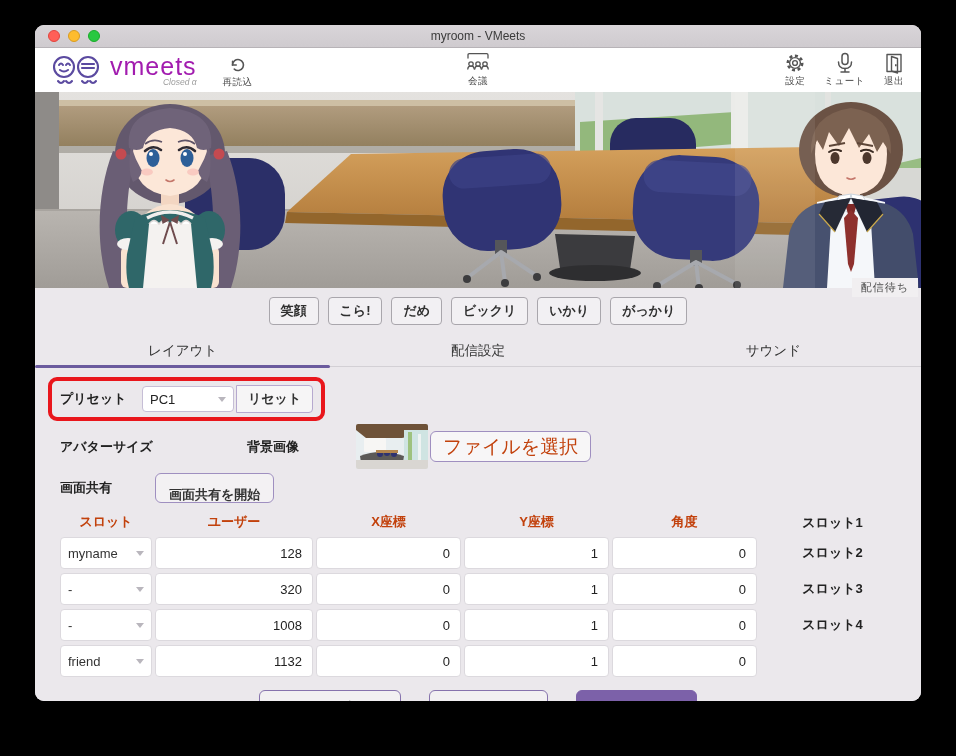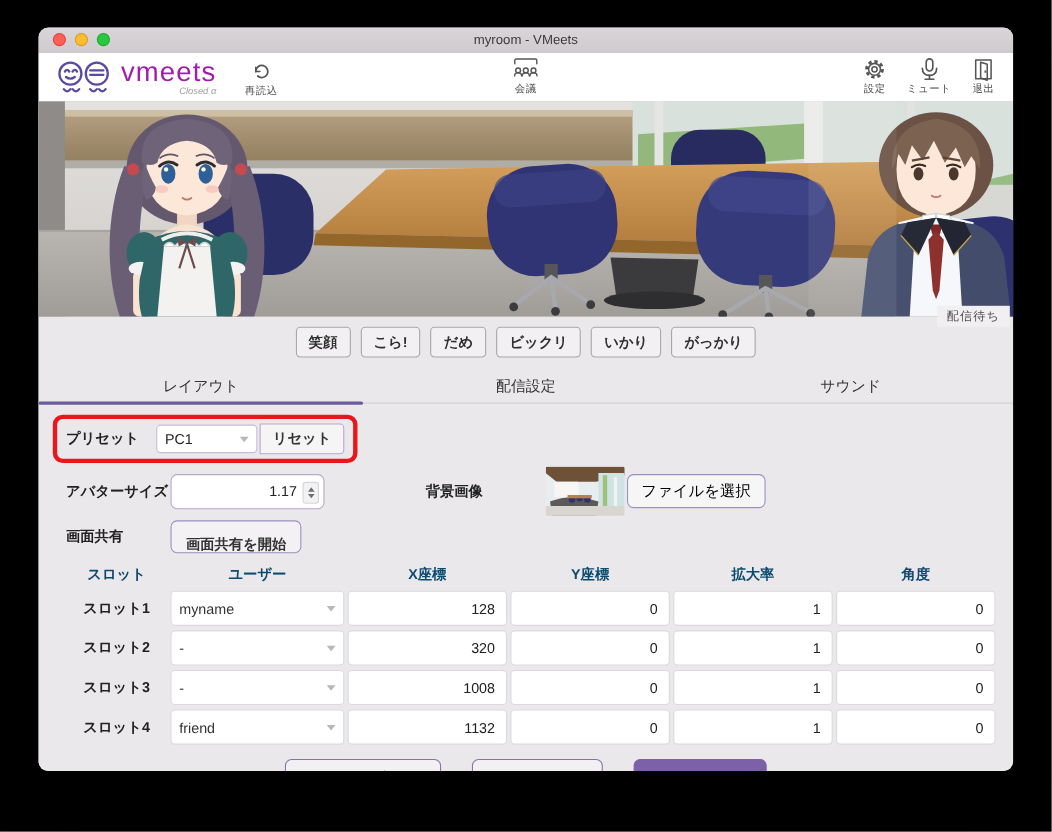--- a/index.html
+++ b/index.html
@@ -94,35 +94,35 @@
   .spinner{
     position:absolute;right:5px;top:7px;width:13px;height:18px;background:#f2f1f3;border:1px solid #d8d5da;
     border-radius:3px;display:flex;flex-direction:column;align-items:center;justify-content:center;gap:2px;cursor:pointer;
   }
   .spin-up{width:0;height:0;border-left:3.5px solid transparent;border-right:3.5px solid transparent;border-bottom:4px solid #6e6e72;}
   .spin-down{width:0;height:0;border-left:3.5px solid transparent;border-right:3.5px solid transparent;border-top:4px solid #6e6e72;}
   .bg-group{display:flex;align-items:center;margin-left:92px;}
   .thumb{width:72px;height:45px;border-radius:2px;overflow:hidden;margin-left:14px;flex:none;}
   .file-btn{
     background:rgba(255,255,255,.6);border:1px solid #9f8fc0;border-radius:6px;height:31px;
-    font-size:14px;color:#000000;padding:0 12px;margin-left:2px;cursor:pointer;font-family:inherit;
+    font-size:19px;color:#c2410c;padding:0 12px;margin-left:2px;cursor:pointer;font-family:inherit;
   }
   
   .share-row{margin-top:4px;}
   .share-row .flabel{width:95px;}
   .share-btn{
     background:rgba(255,255,255,.4);border:1px solid #9f8fc0;border-radius:6px;height:30px;
     font-size:13px;font-weight:bold;color:#333;padding:12px 13px;cursor:pointer;font-family:inherit;
   }
   
   .slot-grid{
     display:grid;grid-template-columns:92px 158px 145px 145px 145px 145px;
     gap:4px 3px;align-items:center;margin-top:10px;
   }
-  .ghead{font-size:13px;font-weight:bold;color:#0c4a6e;text-align:center;padding-bottom:2px;}
+  .ghead{font-size:13px;font-weight:bold;color:#c2410c;text-align:center;padding-bottom:2px;}
   .slotname{font-size:13px;font-weight:bold;color:#222;text-align:center;}
   .cellinput{
     height:32px;border:1px solid #dcd9de;border-radius:4px;background:#fff;
     font-size:13px;color:#222;text-align:right;padding:0 10px;box-sizing:border-box;width:100%;
     font-family:inherit;outline:none;
   }
   .user-select{height:32px;border-radius:4px;border:1px solid #dcd9de;}
   .user-select .val{color:#333;}
   
   .actions{display:flex;justify-content:center;gap:28px;margin-top:13px;}
@@ -397,27 +397,20 @@
           <div class="selectbox preset-select">
             <span class="val">PC1</span>
             <span class="sel-arrow"></span>
           </div>
           <button class="btn-sm reset-btn">リセット</button>
         </div>
       </div>
 
       <div class="row size-row">
         <span class="flabel">アバターサイズ</span>
-        <div class="numwrap">
-          <input class="numinput" type="text" value="1.17" style="">
-          <div class="spinner">
-            <span class="spin-up"></span>
-            <span class="spin-down"></span>
-          </div>
-        </div>
         <div class="bg-group">
           <span class="flabel">背景画像</span>
           <div class="thumb">
             <svg width="72" height="45" viewBox="0 0 72 45">
               <rect width="72" height="45" fill="#e8eef0"></rect>
               <path d="M0 0 L72 0 L72 8 L46 14 L10 14 L0 6 Z" fill="#6e5238"></path>
               <rect x="48" y="6" width="24" height="30" fill="#cfe4e2"></rect>
               <rect x="52" y="8" width="4" height="28" fill="#9ec27e"></rect>
               <rect x="62" y="10" width="3" height="26" fill="#eef3f2"></rect>
               <rect x="8" y="14" width="22" height="14" rx="1" fill="#f7f6f4"></rect>
@@ -436,21 +429,20 @@
       <div class="row share-row">
         <span class="flabel">画面共有</span>
         <button class="share-btn">画面共有を開始</button>
       </div>
 
       <div class="slot-grid">
         <div class="ghead">スロット</div>
         <div class="ghead">ユーザー</div>
         <div class="ghead">X座標</div>
         <div class="ghead">Y座標</div>
-        <div class="ghead">拡大率</div>
         <div class="ghead">角度</div>
 
         <div class="slotname">スロット1</div>
         <div class="selectbox user-select">
           <span class="val">myname</span>
           <span class="sel-arrow"></span>
         </div>
         <input class="cellinput" type="text" value="128" style="">
         <input class="cellinput" type="text" value="0" style="">
         <input class="cellinput" type="text" value="1" style="">

